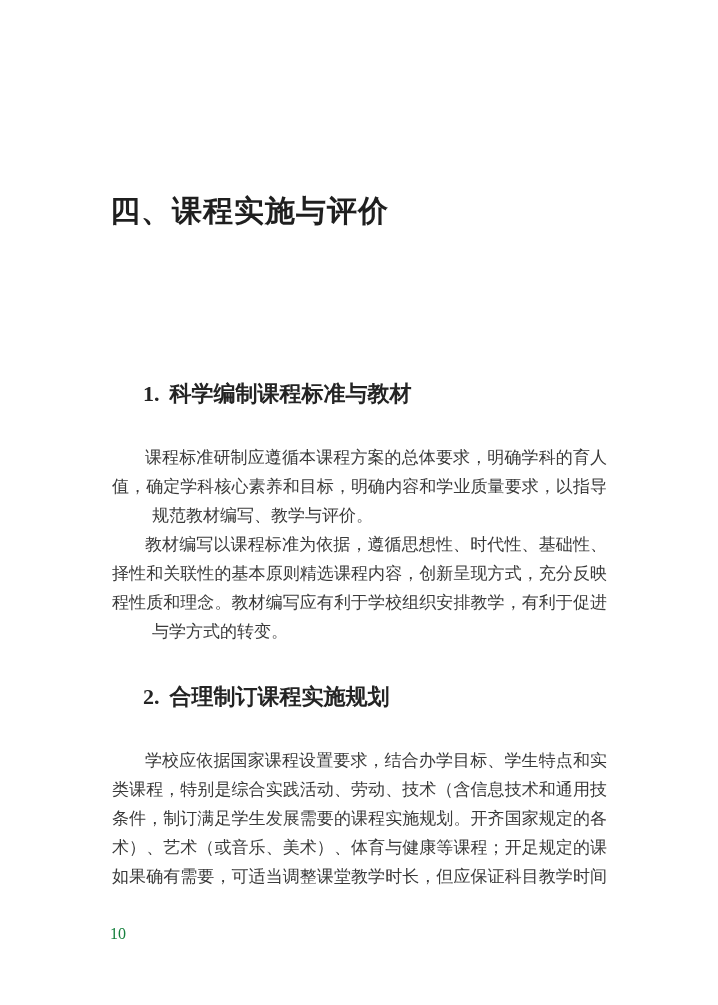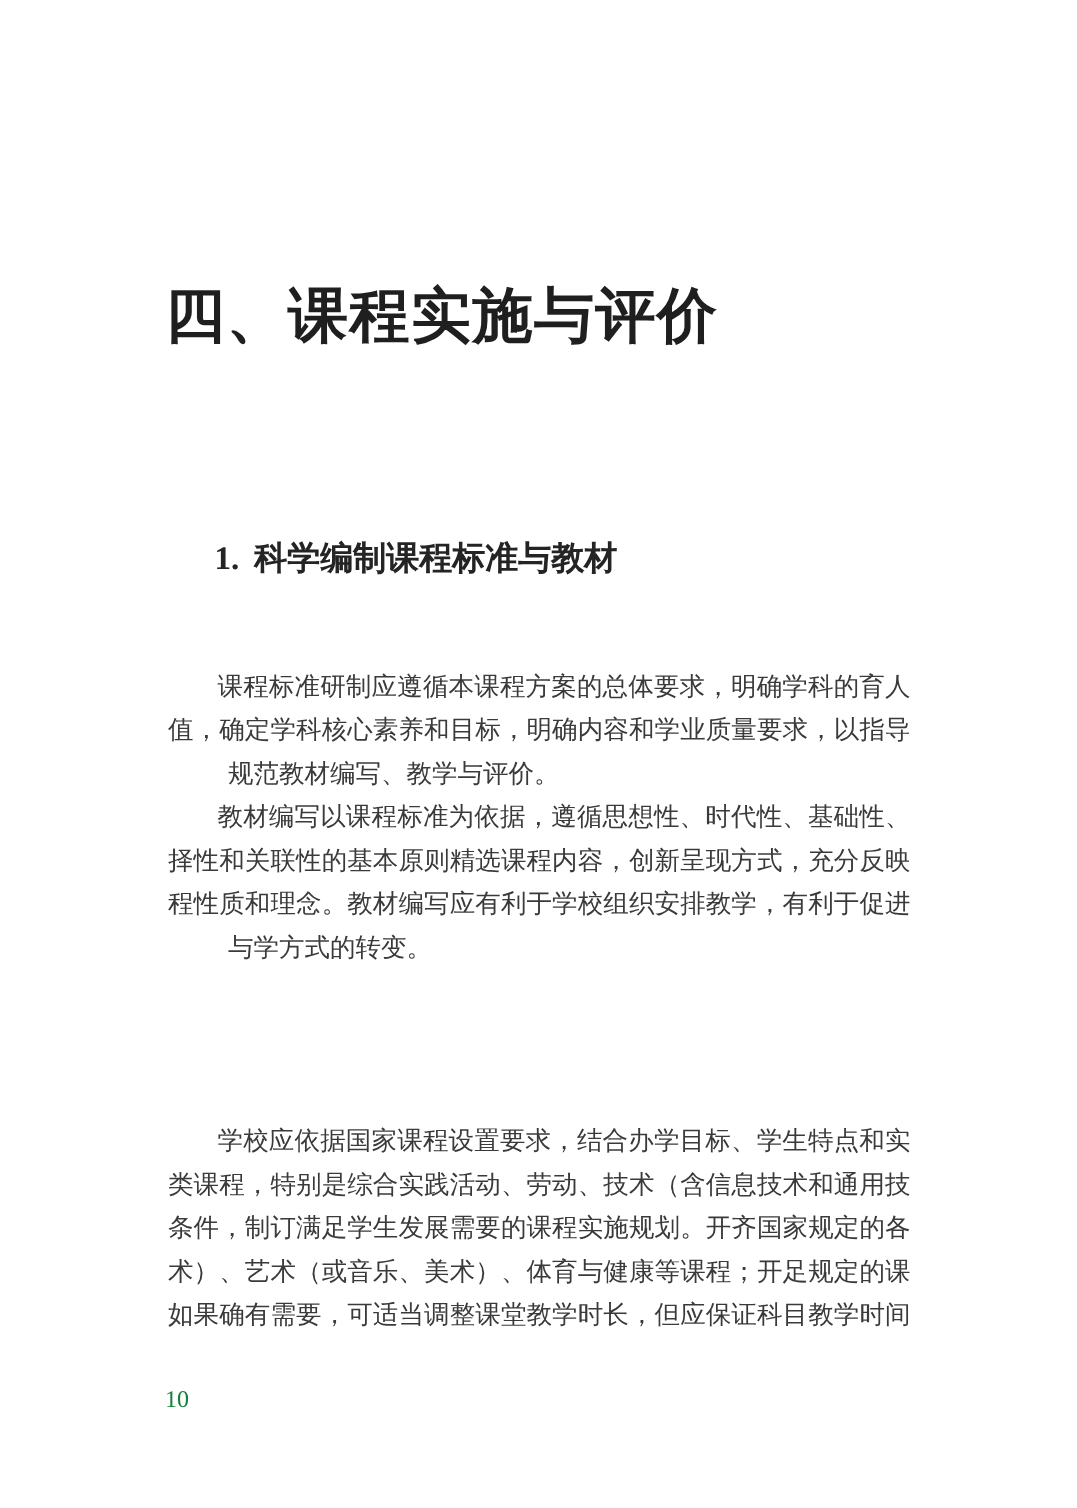--- a/index.html
+++ b/index.html
@@ -9,39 +9,39 @@
     width: 718px;
     height: 1005px;
     background: #ffffff;
     overflow: hidden;
     font-family: "Liberation Serif", "DejaVu Serif", serif;
   }
   .chapter-title {
     position: absolute;
     left: 110px;
     top: 190px;
-    font-size: 40px;
+    font-size: 30px;
     font-weight: 700;
     color: #1f1f1f;
     letter-spacing: 1px;
     line-height: 42px;
     white-space: nowrap;
   }
   .section-heading {
     position: absolute;
     left: 143px;
     font-size: 22px;
     font-weight: 700;
     color: #242424;
     line-height: 30px;
     white-space: nowrap;
   }
   .section-heading .num { font-weight: 700; }
   .section-heading .heading-text { margin-left: 10px; }
-  .heading-1 { top: 357px; }
+  .heading-1 { top: 379px; }
   .heading-2 { top: 682px; }
   .para-block {
     position: absolute;
     left: 112px;
     width: 495px;
     font-size: 17px;
     color: #3a3a3a;
     line-height: 29px;
   }
   .block-1 { top: 443px; }
@@ -77,20 +77,23 @@
   <div class="para-block block-1">
     <div class="line line-first">课程标准研制应遵循本课程方案的总体要求，明确学科的育人价</div>
     <div class="line">值，确定学科核心素养和目标，明确内容和学业质量要求，以指导和</div>
     <div class="line line-last">规范教材编写、教学与评价。</div>
     <div class="line line-first">教材编写以课程标准为依据，遵循思想性、时代性、基础性、选</div>
     <div class="line">择性和关联性的基本原则精选课程内容，创新呈现方式，充分反映课</div>
     <div class="line">程性质和理念。教材编写应有利于学校组织安排教学，有利于促进教</div>
     <div class="line line-last">与学方式的转变。</div>
   </div>
 
+  <h2 class="section-heading heading-2">
+    <span class="num">2.</span><span class="heading-text">合理制订课程实施规划</span>
+  </h2>
 
   <div class="para-block block-2">
     <div class="line line-first">学校应依据国家课程设置要求，结合办学目标、学生特点和实际</div>
     <div class="line">类课程，特别是综合实践活动、劳动、技术（含信息技术和通用技</div>
     <div class="line">条件，制订满足学生发展需要的课程实施规划。开齐国家规定的各</div>
     <div class="line">术）、艺术（或音乐、美术）、体育与健康等课程；开足规定的课时，</div>
     <div class="line">如果确有需要，可适当调整课堂教学时长，但应保证科目教学时间总</div>
   </div>
 
   <div class="page-number">10</div>

